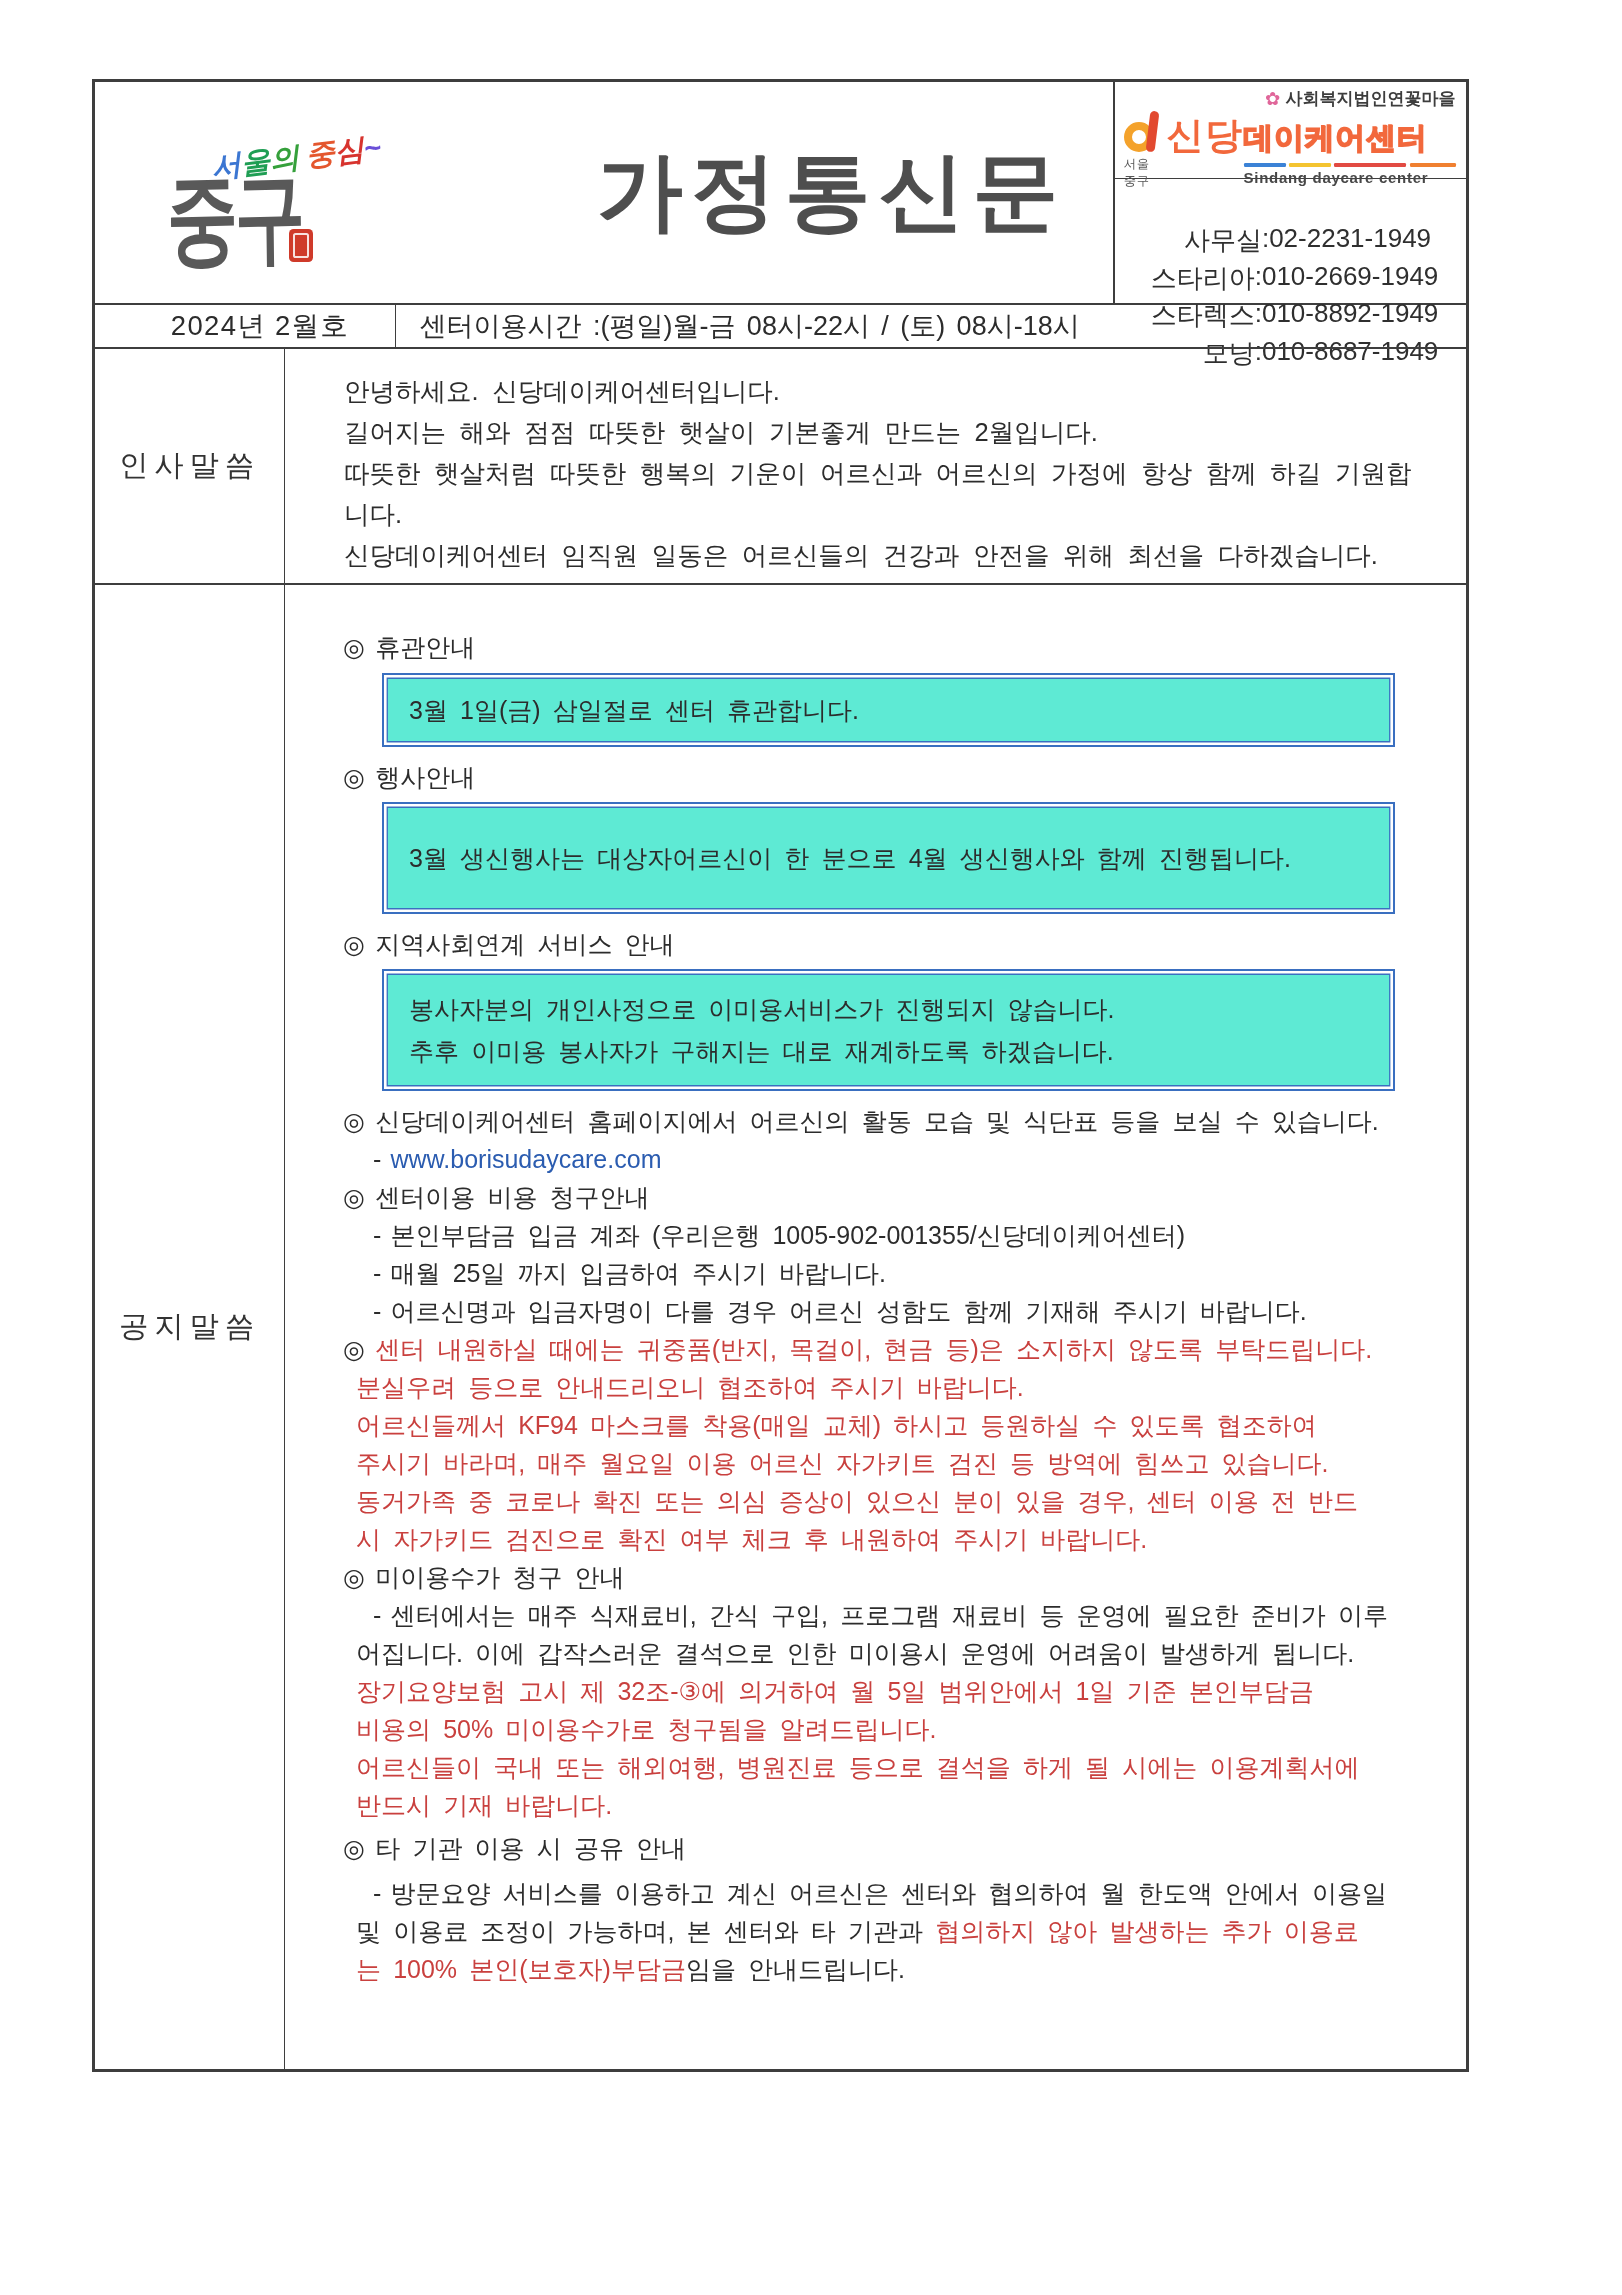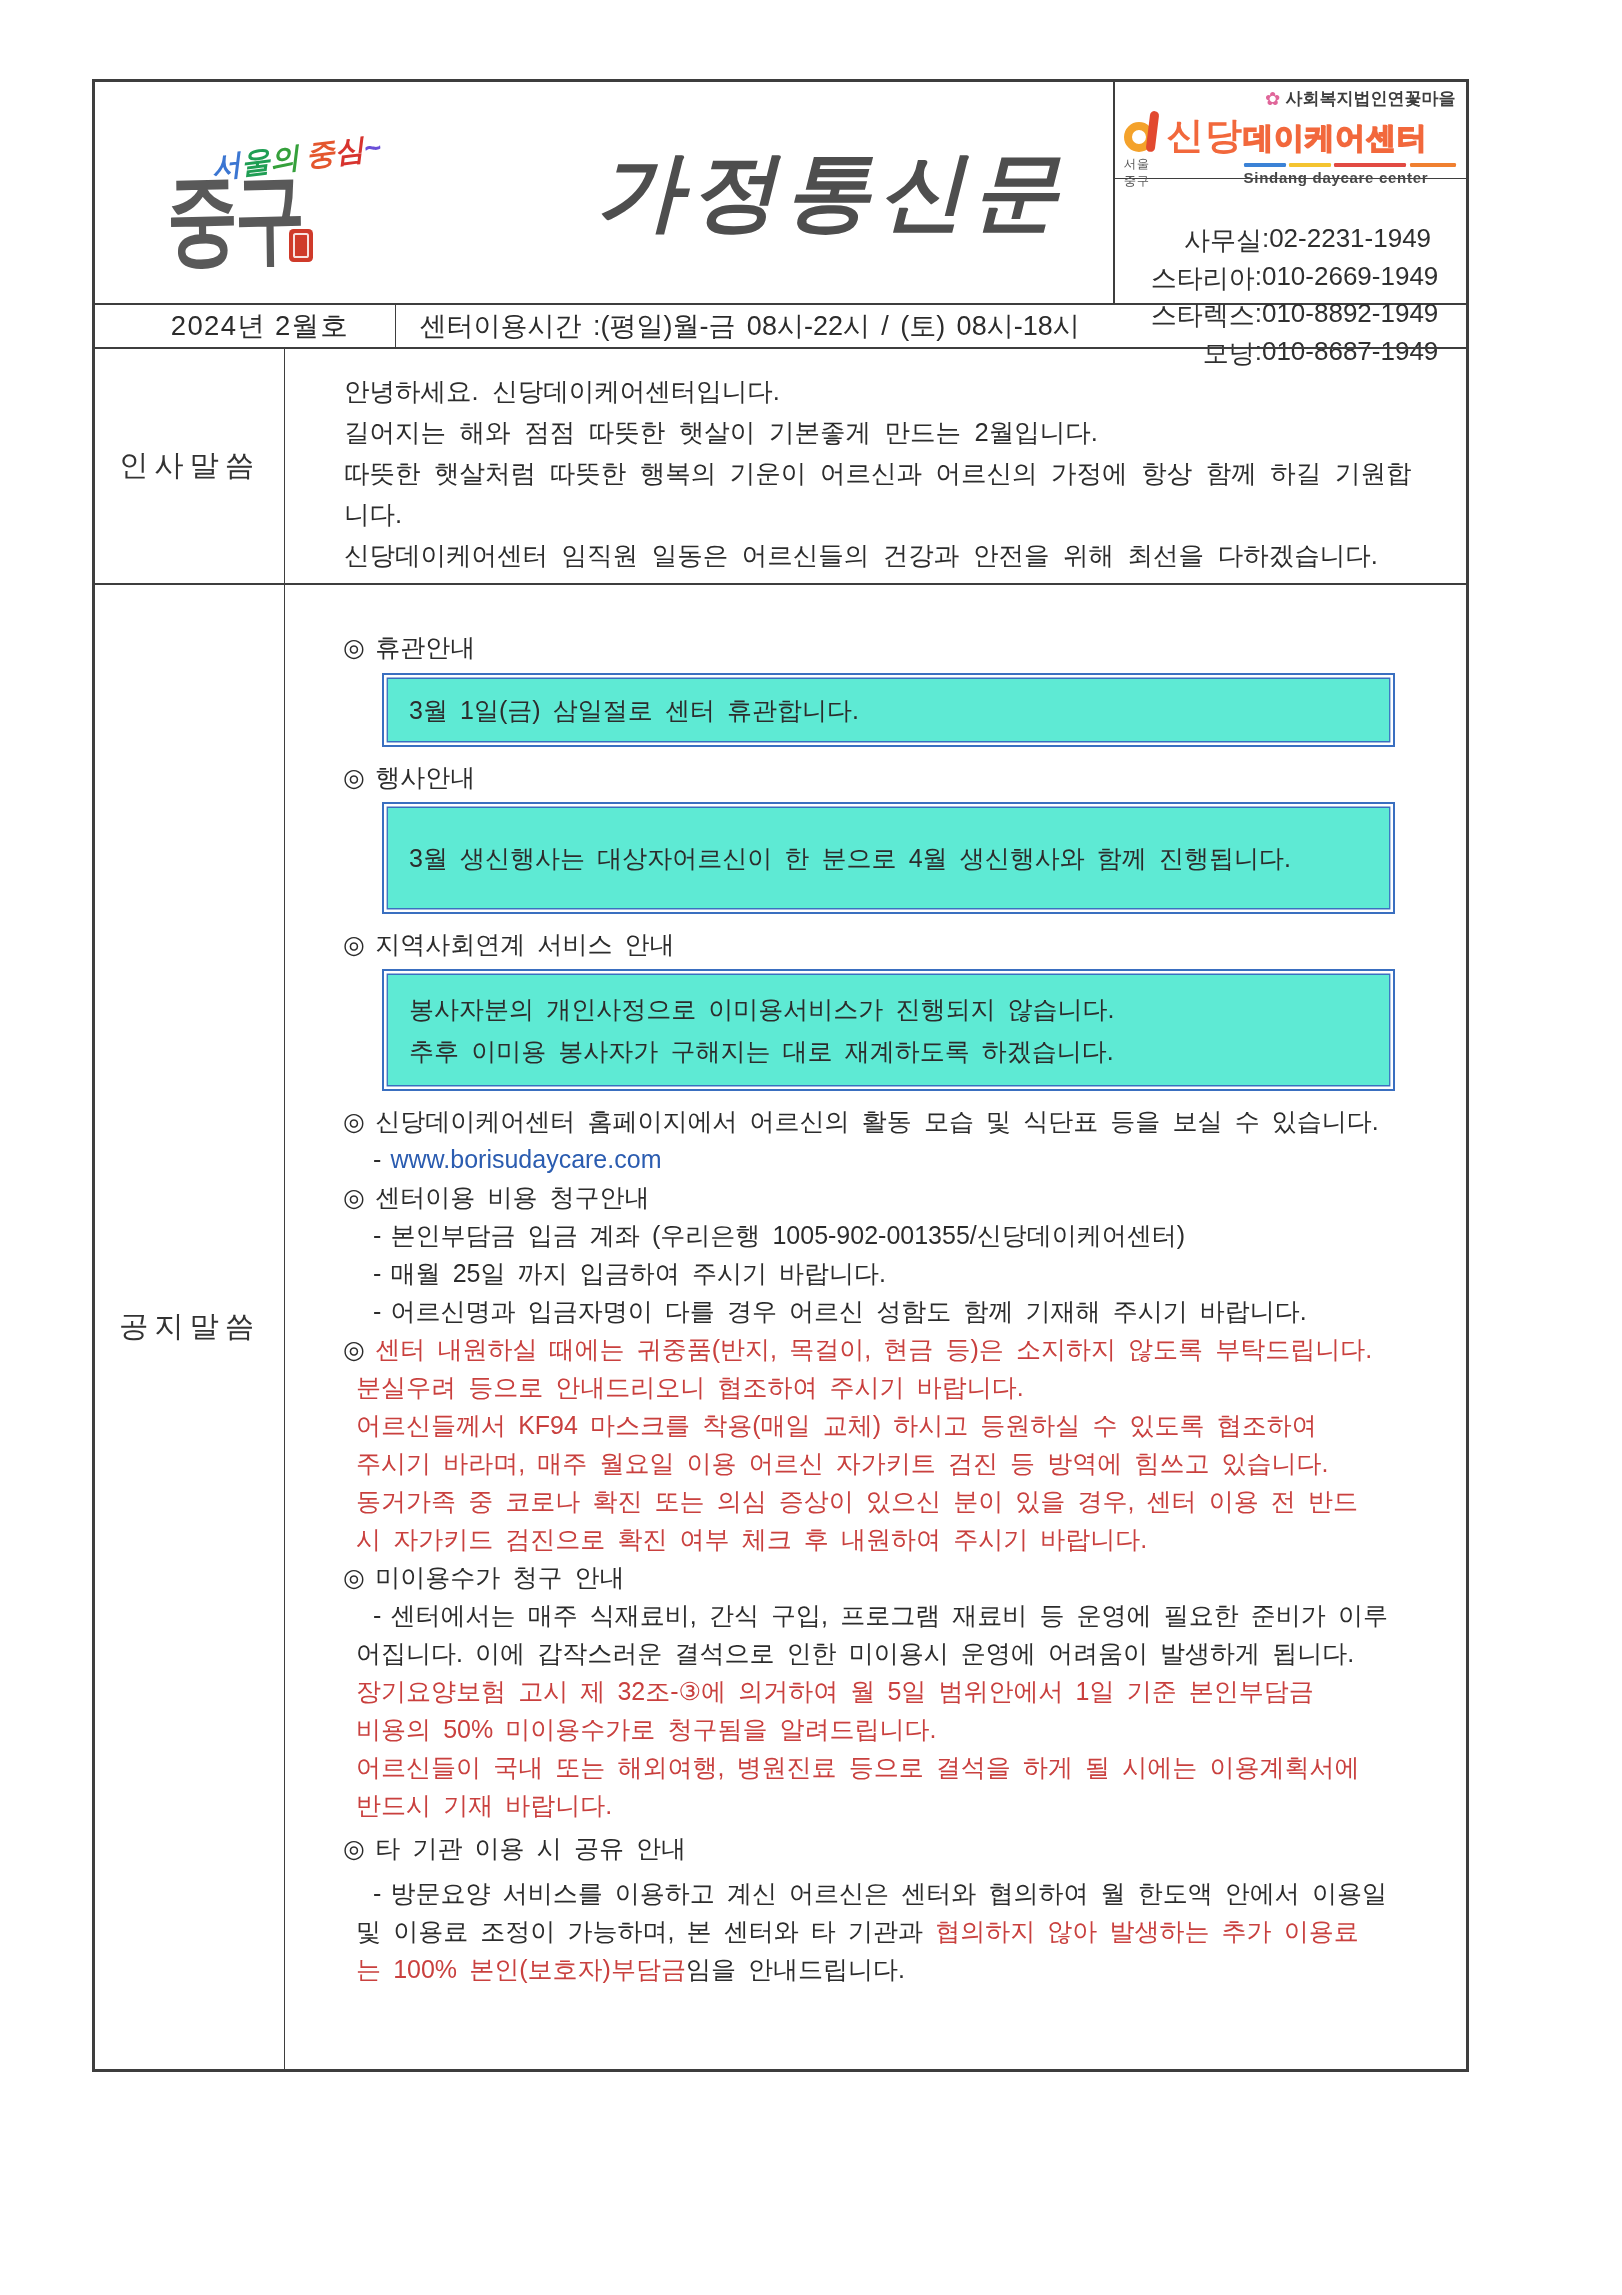--- a/index.html
+++ b/index.html
@@ -13,21 +13,21 @@
   }
   html,body{margin:0;padding:0;background:#ffffff;}
   body{width:1623px;height:2295px;font-family:"Liberation Sans","DejaVu Sans",sans-serif;color:var(--ink);}
   .sheet{position:relative;width:1623px;height:2295px;background:#fff;overflow:hidden;}
   .doc{position:absolute;left:92px;top:79px;width:1377px;height:1993px;border:3.3px solid var(--line);box-sizing:border-box;display:flex;flex-direction:column;background:#fff;}
 
   
   .row-head{display:flex;height:223px;border-bottom:2px solid var(--line);box-sizing:border-box;}
   .cell-logo{width:461px;position:relative;box-sizing:border-box;}
   .cell-title{width:569px;display:flex;align-items:center;justify-content:center;box-sizing:border-box;}
-  .doc-title{font-size:86px;font-weight:800;letter-spacing:7.9px;color:var(--titlegray);white-space:nowrap;font-style:italic;}
+  .doc-title{font-size:86px;font-weight:800;letter-spacing:7.9px;color:var(--titlegray);white-space:nowrap;}
   .cell-org{flex:1;border-left:2px solid var(--line);display:flex;flex-direction:column;box-sizing:border-box;}
 
   
   .jg-tag{position:absolute;left:116px;top:56px;font-size:29.4px;font-weight:700;font-style:italic;transform:rotate(-7deg);white-space:nowrap;}
   .jg-name{position:absolute;left:71px;top:73px;font-size:99px;font-weight:800;color:#595959;letter-spacing:-5.2px;transform:scaleX(.72) rotate(-1deg);transform-origin:left top;white-space:nowrap;}
   .jg-seal{position:absolute;left:194px;top:147px;width:23.6px;height:33px;background:#cf3a2a;border-radius:4.6px;}
   .jg-seal::after{content:"";position:absolute;inset:3.9px;border:2px solid rgba(255,255,255,.85);border-radius:2.6px;}
 
   
   .org-top{height:97px;border-bottom:1.3px solid var(--line);box-sizing:border-box;padding:5.2px 10.5px 2.6px 9.2px;display:flex;flex-direction:column;}

